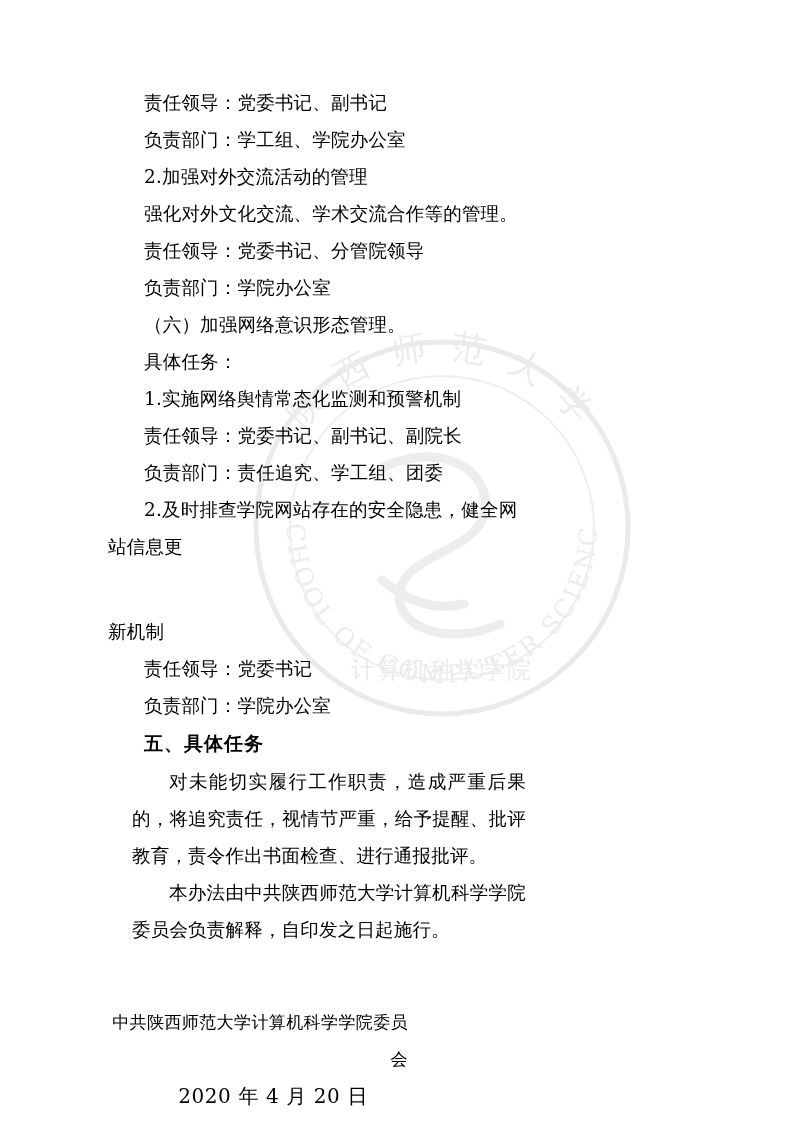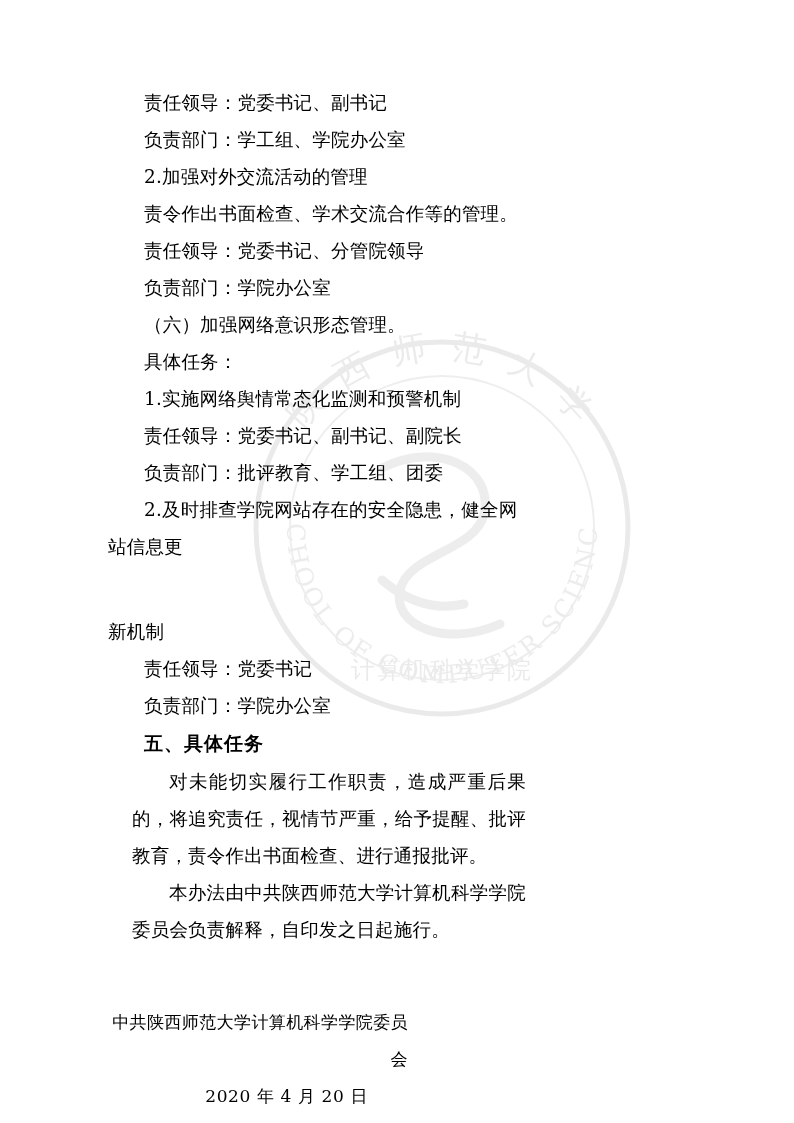--- a/index.html
+++ b/index.html
@@ -64,21 +64,21 @@
   .spacer-md { height: 56px; }
 
   .signature {
     font-size: 17px;
     line-height: 37px;
     text-align: right;
     padding-right: 118px;
     letter-spacing: 0.4px;
   }
   .sigdate {
-    font-size: 17px;
+    font-size: 20px;
     line-height: 37px;
     text-align: right;
     padding-right: 158px;
     letter-spacing: 0.6px;
   }
 </style>
 </head>
 <body>
 
 <div class="watermark">
@@ -103,28 +103,28 @@
     <text x="210" y="360" text-anchor="middle" font-family="&quot;DejaVu Serif&quot;, serif" font-size="24" fill="#bdbdbd" letter-spacing="2">计算机科学学院</text>
   </svg>
 </div>
 
 <div class="page">
 
   <div>
     <div class="line indent1">责任领导：党委书记、副书记</div>
     <div class="line indent1">负责部门：学工组、学院办公室</div>
     <div class="line indent1">2.加强对外交流活动的管理</div>
-    <div class="line indent1">责令作出书面检查、学术交流合作等的管理。</div>
+    <div class="line indent1">强化对外文化交流、学术交流合作等的管理。</div>
     <div class="line indent1">责任领导：党委书记、分管院领导</div>
     <div class="line indent1">负责部门：学院办公室</div>
     <div class="line indent1">（六）加强网络意识形态管理。</div>
     <div class="line indent1">具体任务：</div>
     <div class="line indent1">1.实施网络舆情常态化监测和预警机制</div>
     <div class="line indent1">责任领导：党委书记、副书记、副院长</div>
-    <div class="line indent1">负责部门：批评教育、学工组、团委</div>
+    <div class="line indent1">负责部门：责任追究、学工组、团委</div>
     <div class="line indent1">2.及时排查学院网站存在的安全隐患，健全网站信息更</div>
     <div class="line indent0">新机制</div>
     <div class="line indent1">责任领导：党委书记</div>
     <div class="line indent1">负责部门：学院办公室</div>
   </div>
 
   <div class="heading">五、具体任务</div>
 
   <div class="para">对未能切实履行工作职责，造成严重后果的，将追究责任，视情节严重，给予提醒、批评教育，责令作出书面检查、进行通报批评。</div>
   <div class="para">本办法由中共陕西师范大学计算机科学学院委员会负责解释，自印发之日起施行。</div>

